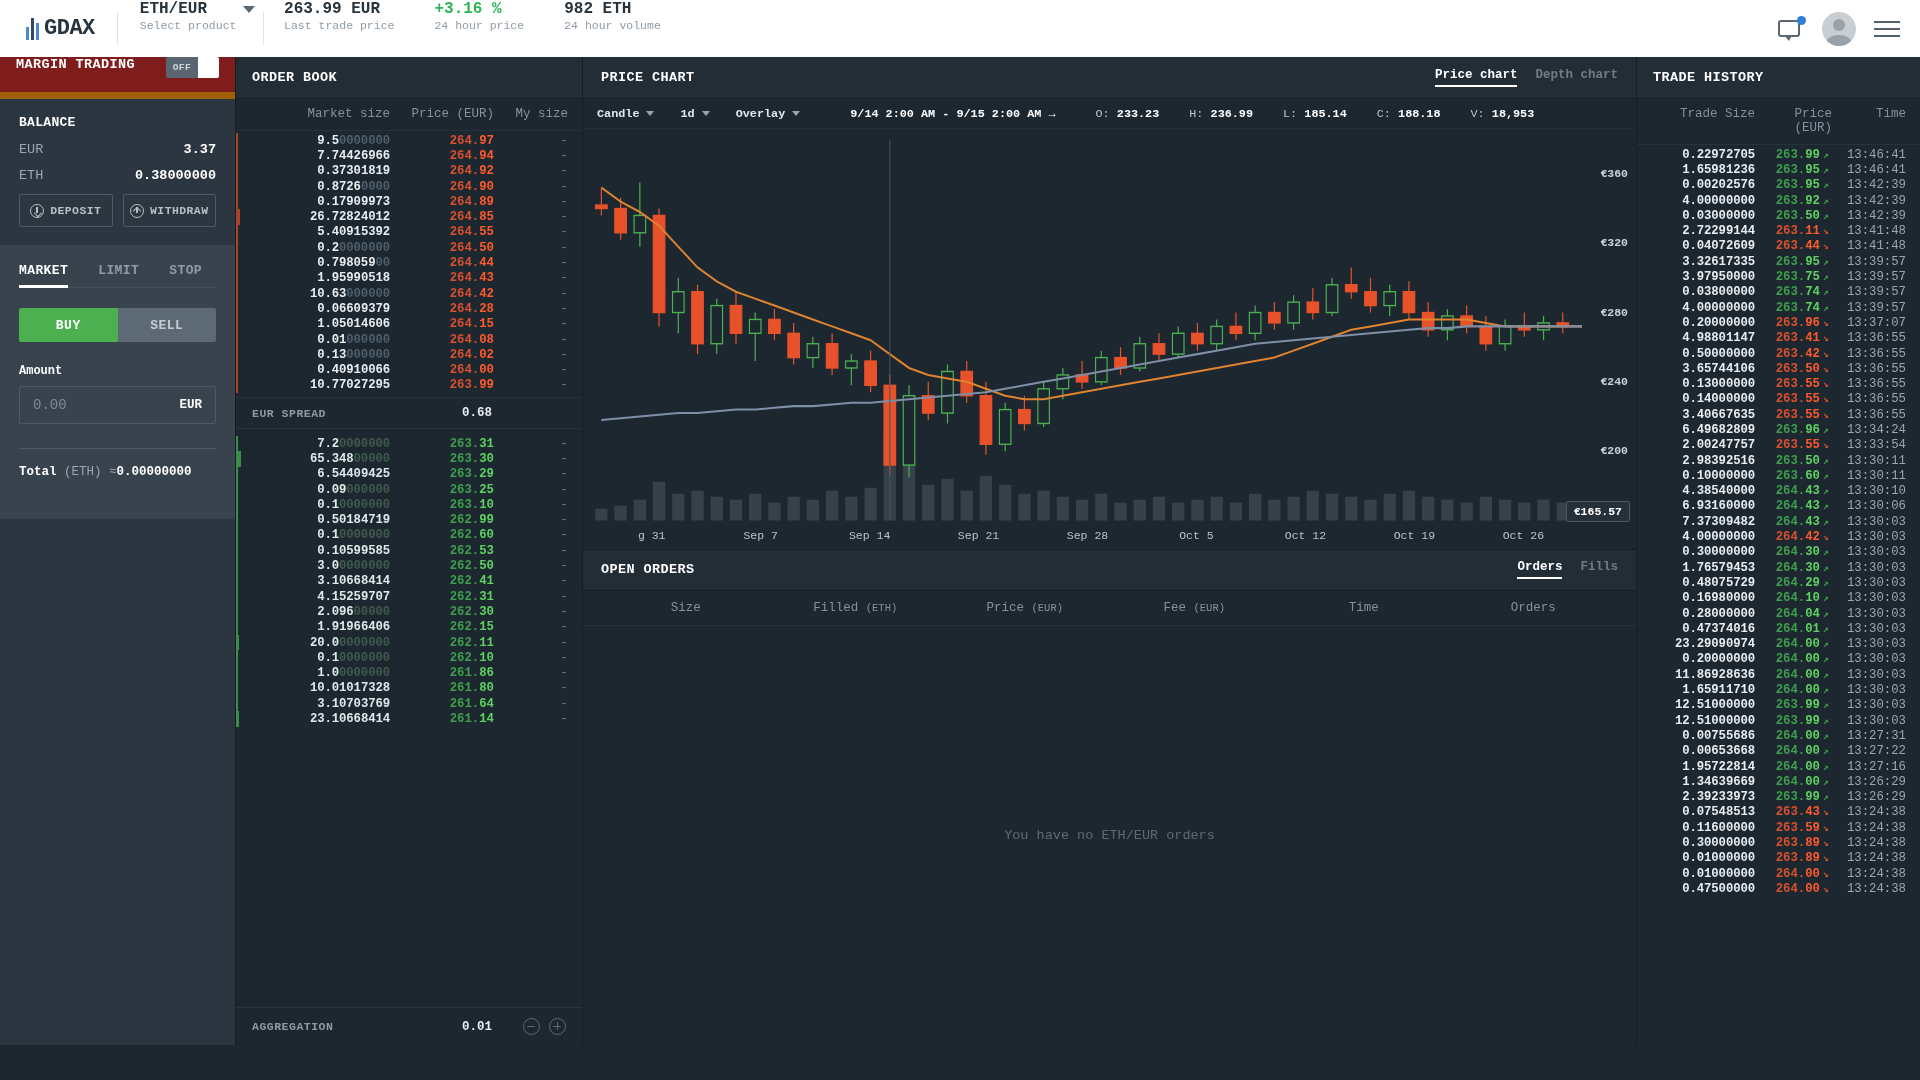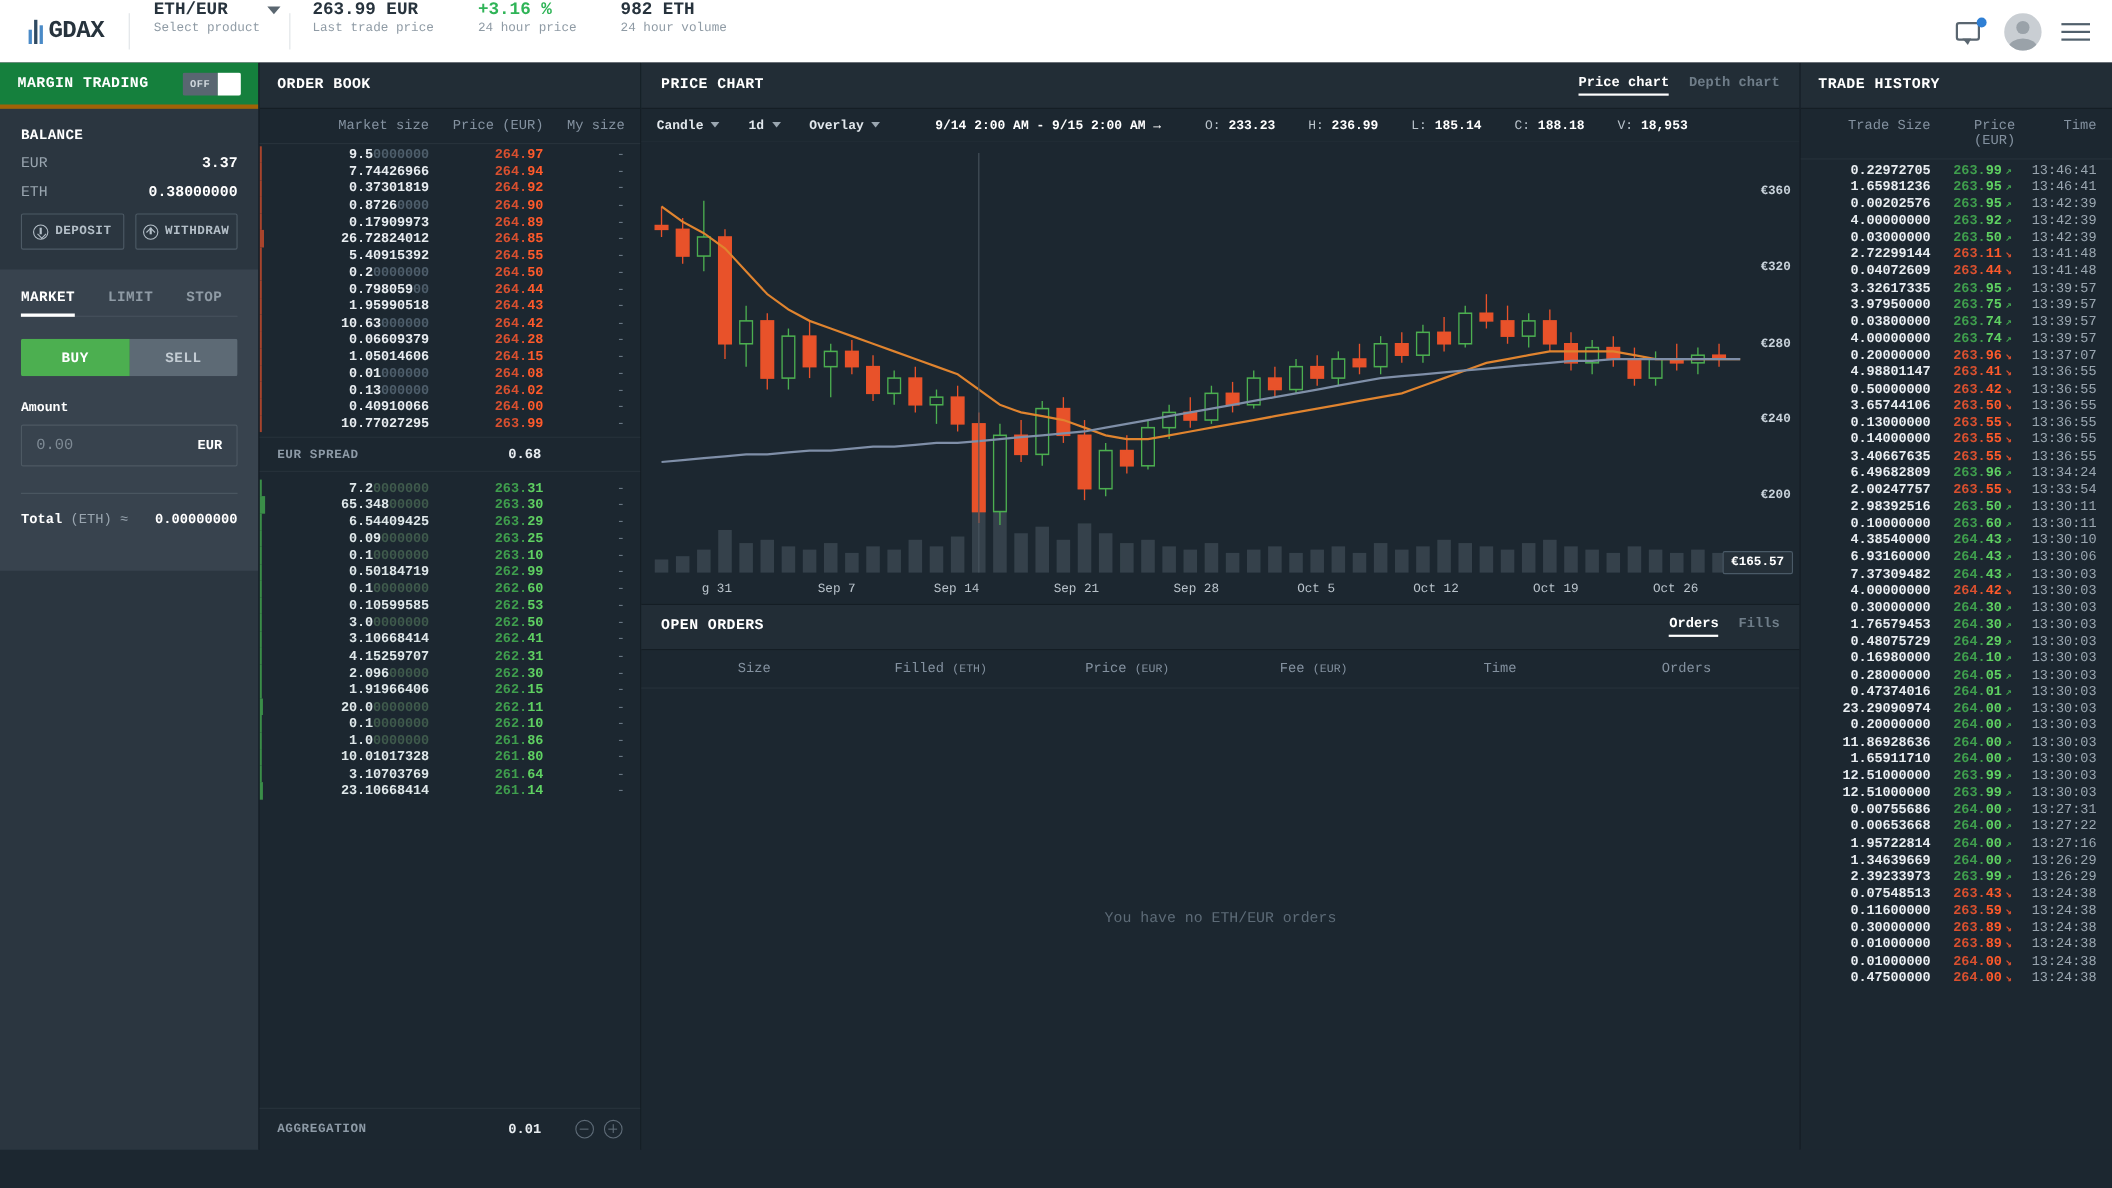--- a/index.html
+++ b/index.html
@@ -49,22 +49,22 @@
   .avatar:after{content:"";position:absolute;bottom:-6px;left:4px;width:26px;height:17px;border-radius:50%;background:#9aa2a9;}
   .hamburger { width:26px; display:flex; flex-direction:column; gap:5px; }
   .hamburger span{display:block;height:2px;background:#51606c;}
 
   
   .body { flex:1; display:flex; min-height:0; }
 
   
   .sidebar { width:235px; flex:0 0 235px; background:#2b3640; display:flex; flex-direction:column; }
   .margin-hdr {
-    height:42px; background:#15803d; display:flex; align-items:center; padding:0 16px;
-    border-bottom:4px solid #a16207;
+    height:42px; background:#7f1d1d; display:flex; align-items:flex-start; padding:0 16px;
+    border-bottom:7px solid #a16207;
   }
   .margin-title { font-size:13.5px; font-weight:bold; color:#fff; letter-spacing:0.4px; flex:1; }
   .toggle { display:flex; align-items:center; height:21px; border-radius:2px; overflow:hidden; }
   .toggle .off { background:#596671; color:#cfd6db; font-size:9.5px; font-weight:bold;
     padding:0 7px; height:21px; line-height:21px; letter-spacing:0.4px;}
   .toggle .knob { width:21px; height:21px; background:#fff; }
 
   .balance-box { padding:16px 19px 18px 19px; background:#2b3640; }
   .balance-title{ font-size:13px; font-weight:bold; color:#fff; letter-spacing:0.3px; margin-bottom:12px;}
   .bal-row{ display:flex; justify-content:space-between; align-items:baseline; margin-bottom:11px; }
@@ -94,21 +94,21 @@
   .bs-btn.buy{ background:#4caf50; color:#fff; }
   .bs-btn.sell{ background:#5d6a75; color:#c3ccd3; }
   .f-label{ font-size:12px; font-weight:bold; color:#ffffff; margin-bottom:8px; }
   .f-input{
     height:38px; border:1px solid #4d5963; border-radius:2px; background:transparent;
     display:flex;align-items:center;justify-content:space-between;padding:0 13px;
   }
   .f-input .ph{ font-size:14px; color:#7e8a94; }
   .f-input .suf{ font-size:12.5px; font-weight:bold; color:#fff; }
   .f-sep{ height:1px; background:#4d5963; margin:24px 0 16px 0; }
-  .tot-row{ display:flex; justify-content:space-between; align-items:baseline; margin-bottom:20px; }
+  .tot-row{ display:flex; align-items:baseline; margin-bottom:20px; }
   .tot-l{ font-size:12.5px; color:#fff; font-weight:bold; }
   .tot-l em{ font-style:normal; color:#9aa6b0; font-weight:normal; }
   .tot-v{ font-size:12.5px; color:#fff; font-weight:bold; }
   .place-btn{ height:46px; background:#4caf50; border-radius:2px; display:flex;align-items:center;
     justify-content:center; color:#fff; font-size:14px; font-weight:bold; letter-spacing:0.4px; }
   .sidebar-fill{ flex:1; background:#2b3640; }
 
   
   .orderbook{ width:348px; flex:0 0 348px; background:#1c2730; display:flex;flex-direction:column;
     border-left:1px solid #141d24; border-right:1px solid #141d24;}
@@ -942,21 +942,21 @@
             <span class="c2 up">264.<span class="hi">29</span><span class="arr">↗</span></span>
             <span class="c3">13:30:03</span>
           </div>
           <div class="th-row">
             <span class="c1">0.16980000</span>
             <span class="c2 up">264.<span class="hi">10</span><span class="arr">↗</span></span>
             <span class="c3">13:30:03</span>
           </div>
           <div class="th-row">
             <span class="c1">0.28000000</span>
-            <span class="c2 up">264.<span class="hi">05</span><span class="arr">↗</span></span>
+            <span class="c2 up">264.<span class="hi">04</span><span class="arr">↗</span></span>
             <span class="c3">13:30:03</span>
           </div>
           <div class="th-row">
             <span class="c1">0.47374016</span>
             <span class="c2 up">264.<span class="hi">01</span><span class="arr">↗</span></span>
             <span class="c3">13:30:03</span>
           </div>
           <div class="th-row">
             <span class="c1">23.29090974</span>
             <span class="c2 up">264.<span class="hi">00</span><span class="arr">↗</span></span>

